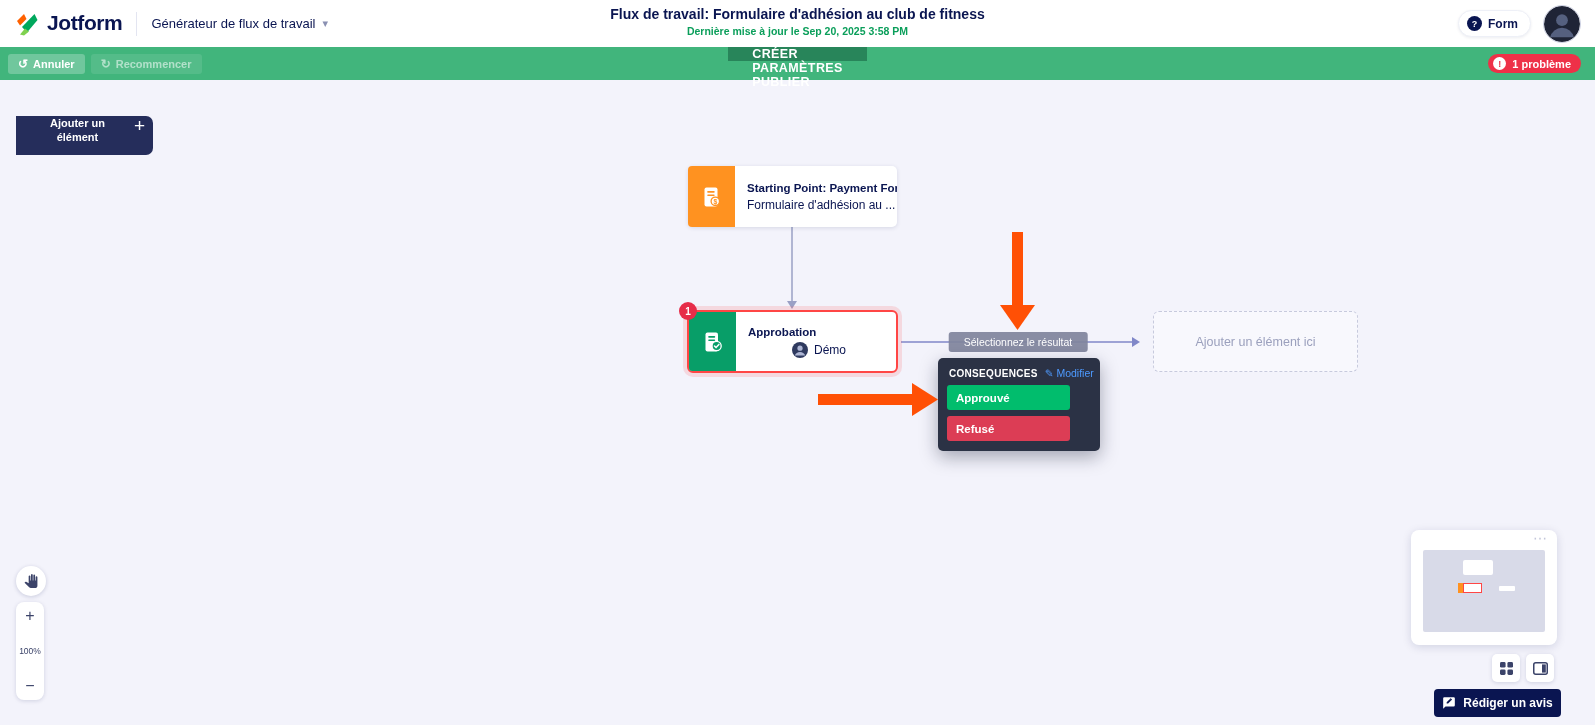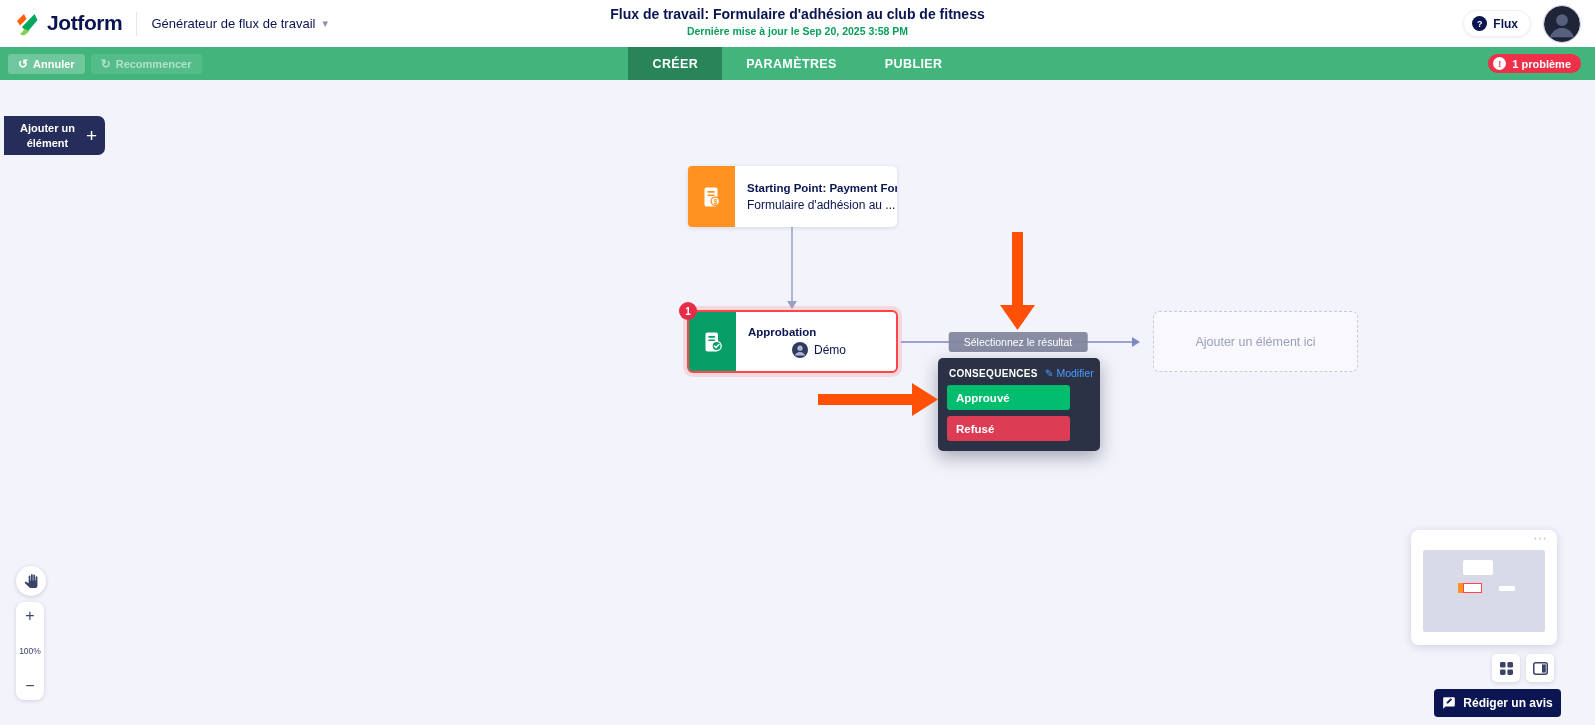--- a/index.html
+++ b/index.html
@@ -25,33 +25,33 @@
   .help-lbl { font-size:12px; font-weight:700; color:#0a1551; }
   .avatar { width:38px; height:38px; border-radius:50%; overflow:hidden; border:1px solid #cdd1e2; cursor:pointer; }
 
   
   .toolbar { height:33px; background:#41b57c; position:relative; display:flex; align-items:stretch; flex:0 0 auto; z-index:90; }
   .tb-left { position:absolute; left:8px; top:0; bottom:0; display:flex; align-items:center; gap:6px; }
   .tb-btn { display:flex; align-items:center; gap:5px; border:none; border-radius:3px; padding:4px 10px; font-family:inherit; font-size:11px; font-weight:700; cursor:pointer; }
   .tb-btn.undo { background:rgba(255,255,255,.25); color:#fff; }
   .tb-btn.redo { background:rgba(255,255,255,.10); color:rgba(255,255,255,.55); cursor:default; }
   .tb-btn .gly { font-size:12px; line-height:1; }
-  .tabs { margin:0 auto; display:flex; height:100%; }
+  .tabs { margin:0 auto; display:flex; height:100%;flex-direction:column; }
   .tab { display:flex; align-items:center; padding:0 24px; color:#fff; font-size:12.5px; font-weight:700; letter-spacing:.4px; cursor:pointer; }
   .tab.active { background:#28855a; }
   .tb-right { position:absolute; right:14px; top:0; bottom:0; display:flex; align-items:center; }
   .problem-pill { display:flex; align-items:center; gap:6px; background:#ee3148; border-radius:12px; padding:3px 10px 3px 5px; cursor:pointer; }
   .problem-ic { width:13px; height:13px; border-radius:50%; background:#fff; color:#ee3148; font-size:9px; font-weight:800; display:flex; align-items:center; justify-content:center; }
   .problem-txt { color:#fff; font-size:11px; font-weight:700; }
 
   
   .canvas { flex:1; position:relative; background:#f3f3fb; overflow:hidden; }
   .connectors { position:absolute; left:0; top:0; width:1595px; height:645px; pointer-events:none; z-index:10; }
 
-  .add-element { position:absolute; left:4px; top:36px; width:101px; height:39px; background:#252d5b; border:none; border-radius:0 7px 7px 0; display:flex; align-items:center; padding:0 8px 0 13px; gap:8px; cursor:pointer; z-index:30; }
+  .add-element { position:absolute; left:16px; top:36px; width:137px; height:39px; background:#252d5b; border:none; border-radius:0 7px 7px 0; display:flex; align-items:flex-start; padding:0 8px 0 13px; gap:8px; cursor:pointer; z-index:30; }
   .add-element .txt { color:#fff; font-size:11px; font-weight:700; line-height:1.3; text-align:center; font-family:inherit; }
   .add-element .plus { color:#fff; font-size:19px; font-weight:400; line-height:1; }
 
   .node { position:absolute; background:#fff; border-radius:5px; box-shadow:0 1px 4px rgba(37,45,91,.14); display:flex; z-index:20; cursor:pointer; }
   .node-icon { width:47px; border-radius:4px 0 0 4px; display:flex; align-items:center; justify-content:center; flex:0 0 47px; }
   .node-body { display:flex; flex-direction:column; justify-content:center; gap:4px; padding:0 12px; overflow:hidden; }
   .node-title { font-size:11.5px; font-weight:700; color:#0a1551; white-space:nowrap; }
   .node-sub { font-size:12px; color:#0a1551; white-space:nowrap; }
 
   .node.start { left:688px; top:86px; width:209px; height:61px; }
@@ -124,21 +124,21 @@
     </div>
 
     <div class="hcenter">
       <div class="doc-title">Flux de travail: Formulaire d'adhésion au club de fitness</div>
       <div class="doc-sub">Dernière mise à jour le Sep 20, 2025 3:58 PM</div>
     </div>
 
     <div class="hright">
       <button class="help-btn">
         <span class="help-q">?</span>
-        <span class="help-lbl">Flux</span>
+        <span class="help-lbl">Form</span>
       </button>
       <div class="avatar">
         <svg width="36" height="36" viewBox="0 0 38 38">
           <circle cx="19" cy="19" r="19" fill="#1f2436"></circle>
           <circle cx="19" cy="15" r="6.2" fill="#55607f"></circle>
           <path d="M6.5 33 a12.8 12.8 0 0 1 25 0 z" fill="#55607f"></path>
         </svg>
       </div>
     </div>
   </header>

